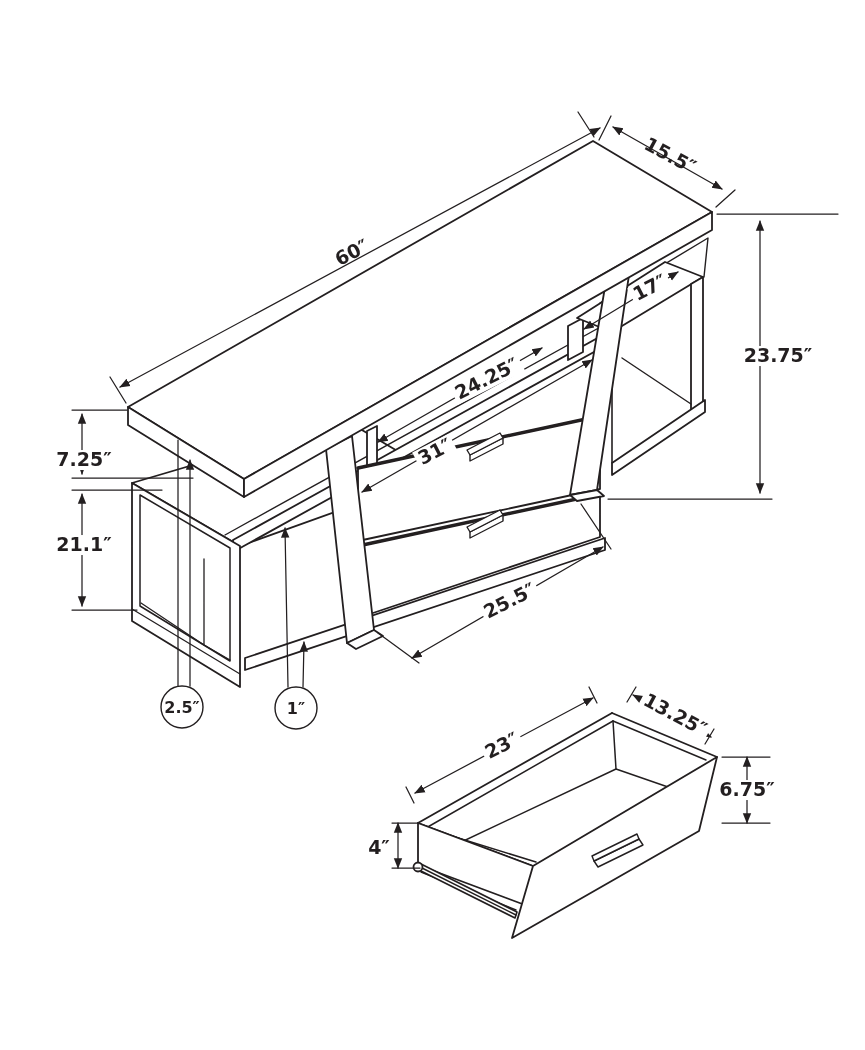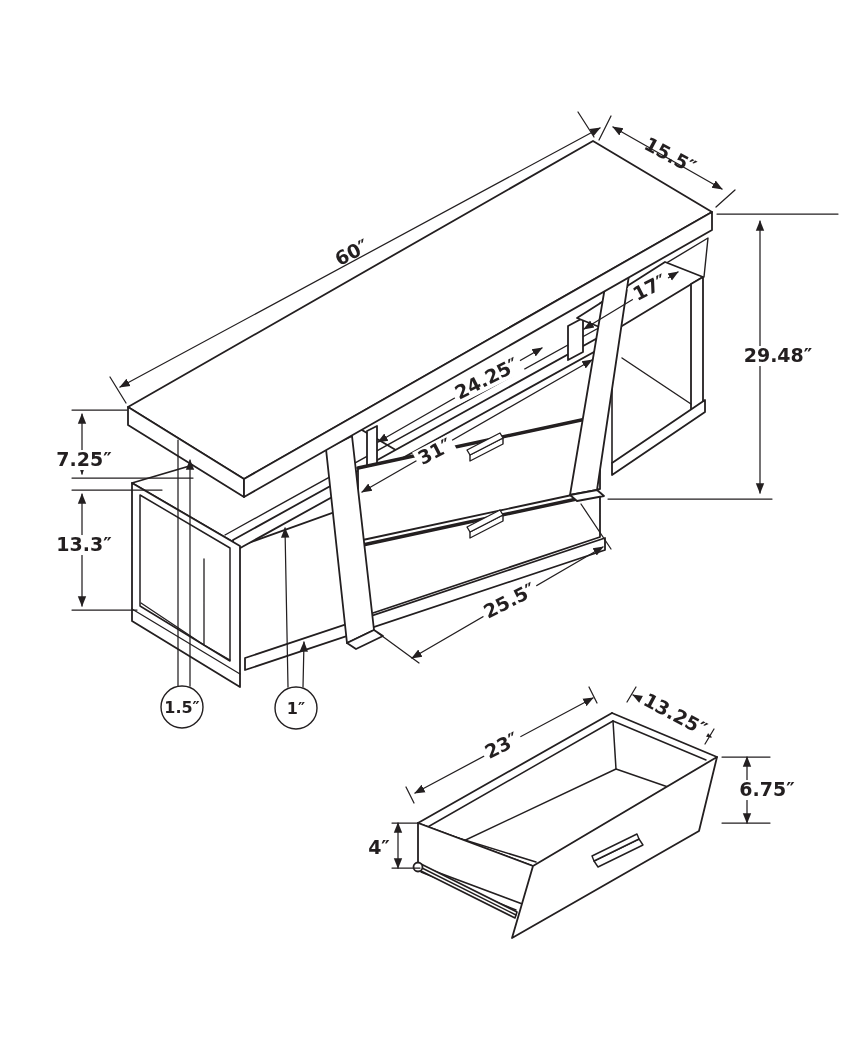--- a/index.html
+++ b/index.html
@@ -148,26 +148,26 @@
 
     <path d="M722,757 L770,757 M722,823 L770,823"></path>
     <path d="M747,757 L747,823" marker-start="url(#arr)" marker-end="url(#arr)"></path>
     <path d="M392,823 L419,823 M392,868 L420,868"></path>
     <path d="M398,823 L398,868" marker-start="url(#arr)" marker-end="url(#arr)"></path>
   </g>
 </svg>
 
 <div class="dim-label r-neg" style="left:352px;top:253px;background:transparent;">60″</div>
 <div class="dim-label r-pos" style="left:670px;top:156px;background:transparent;">15.5″</div>
-<div class="dim-label" style="left:778px;top:356px;">29.48″</div>
+<div class="dim-label" style="left:778px;top:356px;">23.75″</div>
 <div class="dim-label" style="left:84px;top:460px;">7.25″</div>
-<div class="dim-label" style="left:84px;top:545px;">13.3″</div>
+<div class="dim-label" style="left:84px;top:545px;">21.1″</div>
 <div class="dim-label r-neg" style="left:487px;top:379px;">24.25″</div>
 <div class="dim-label r-neg" style="left:435px;top:452px;">31″</div>
 <div class="dim-label r-neg" style="left:650px;top:288px;">17″</div>
 <div class="dim-label r-neg" style="left:510px;top:601px;">25.5″</div>
-<div class="dim-label small" style="left:182px;top:708px;">1.5″</div>
+<div class="dim-label small" style="left:182px;top:708px;">2.5″</div>
 <div class="dim-label small" style="left:296px;top:709px;">1″</div>
 <div class="dim-label r-neg" style="left:502px;top:746px;">23″</div>
 <div class="dim-label r-pos" style="left:675px;top:715px;">13.25″</div>
-<div class="dim-label" style="left:747px;top:790px;margin-left:20px;">6.75″</div>
+<div class="dim-label" style="left:747px;top:790px;">6.75″</div>
 <div class="dim-label" style="left:379px;top:848px;background:transparent;">4″</div>
 </div>
 
 </body></html>

